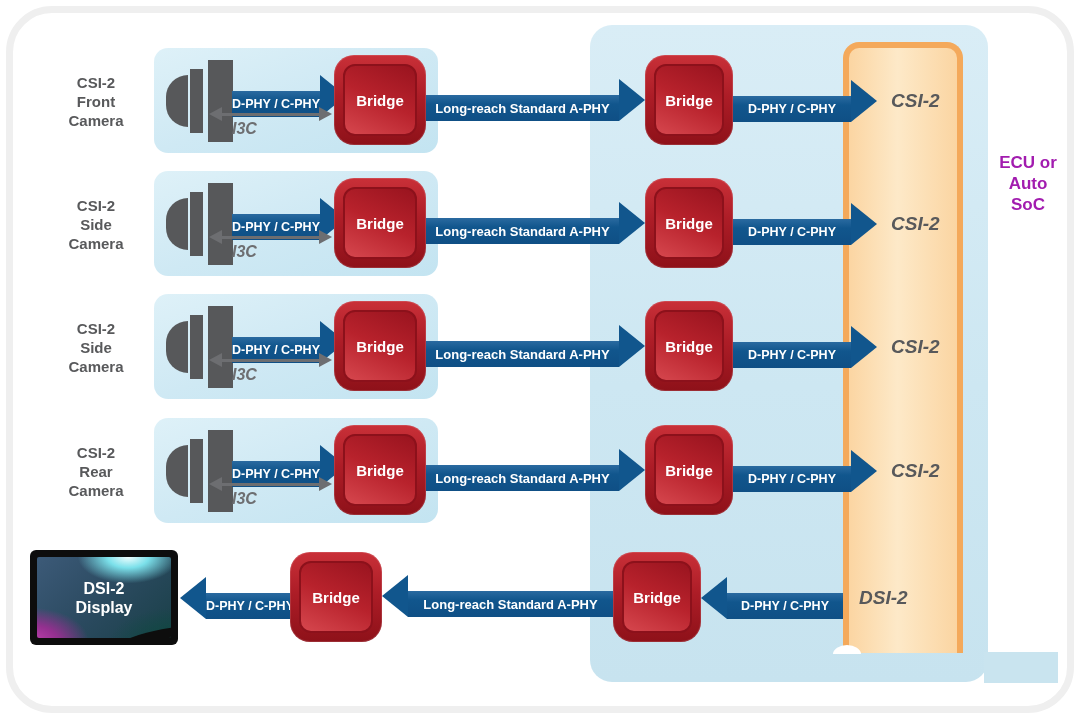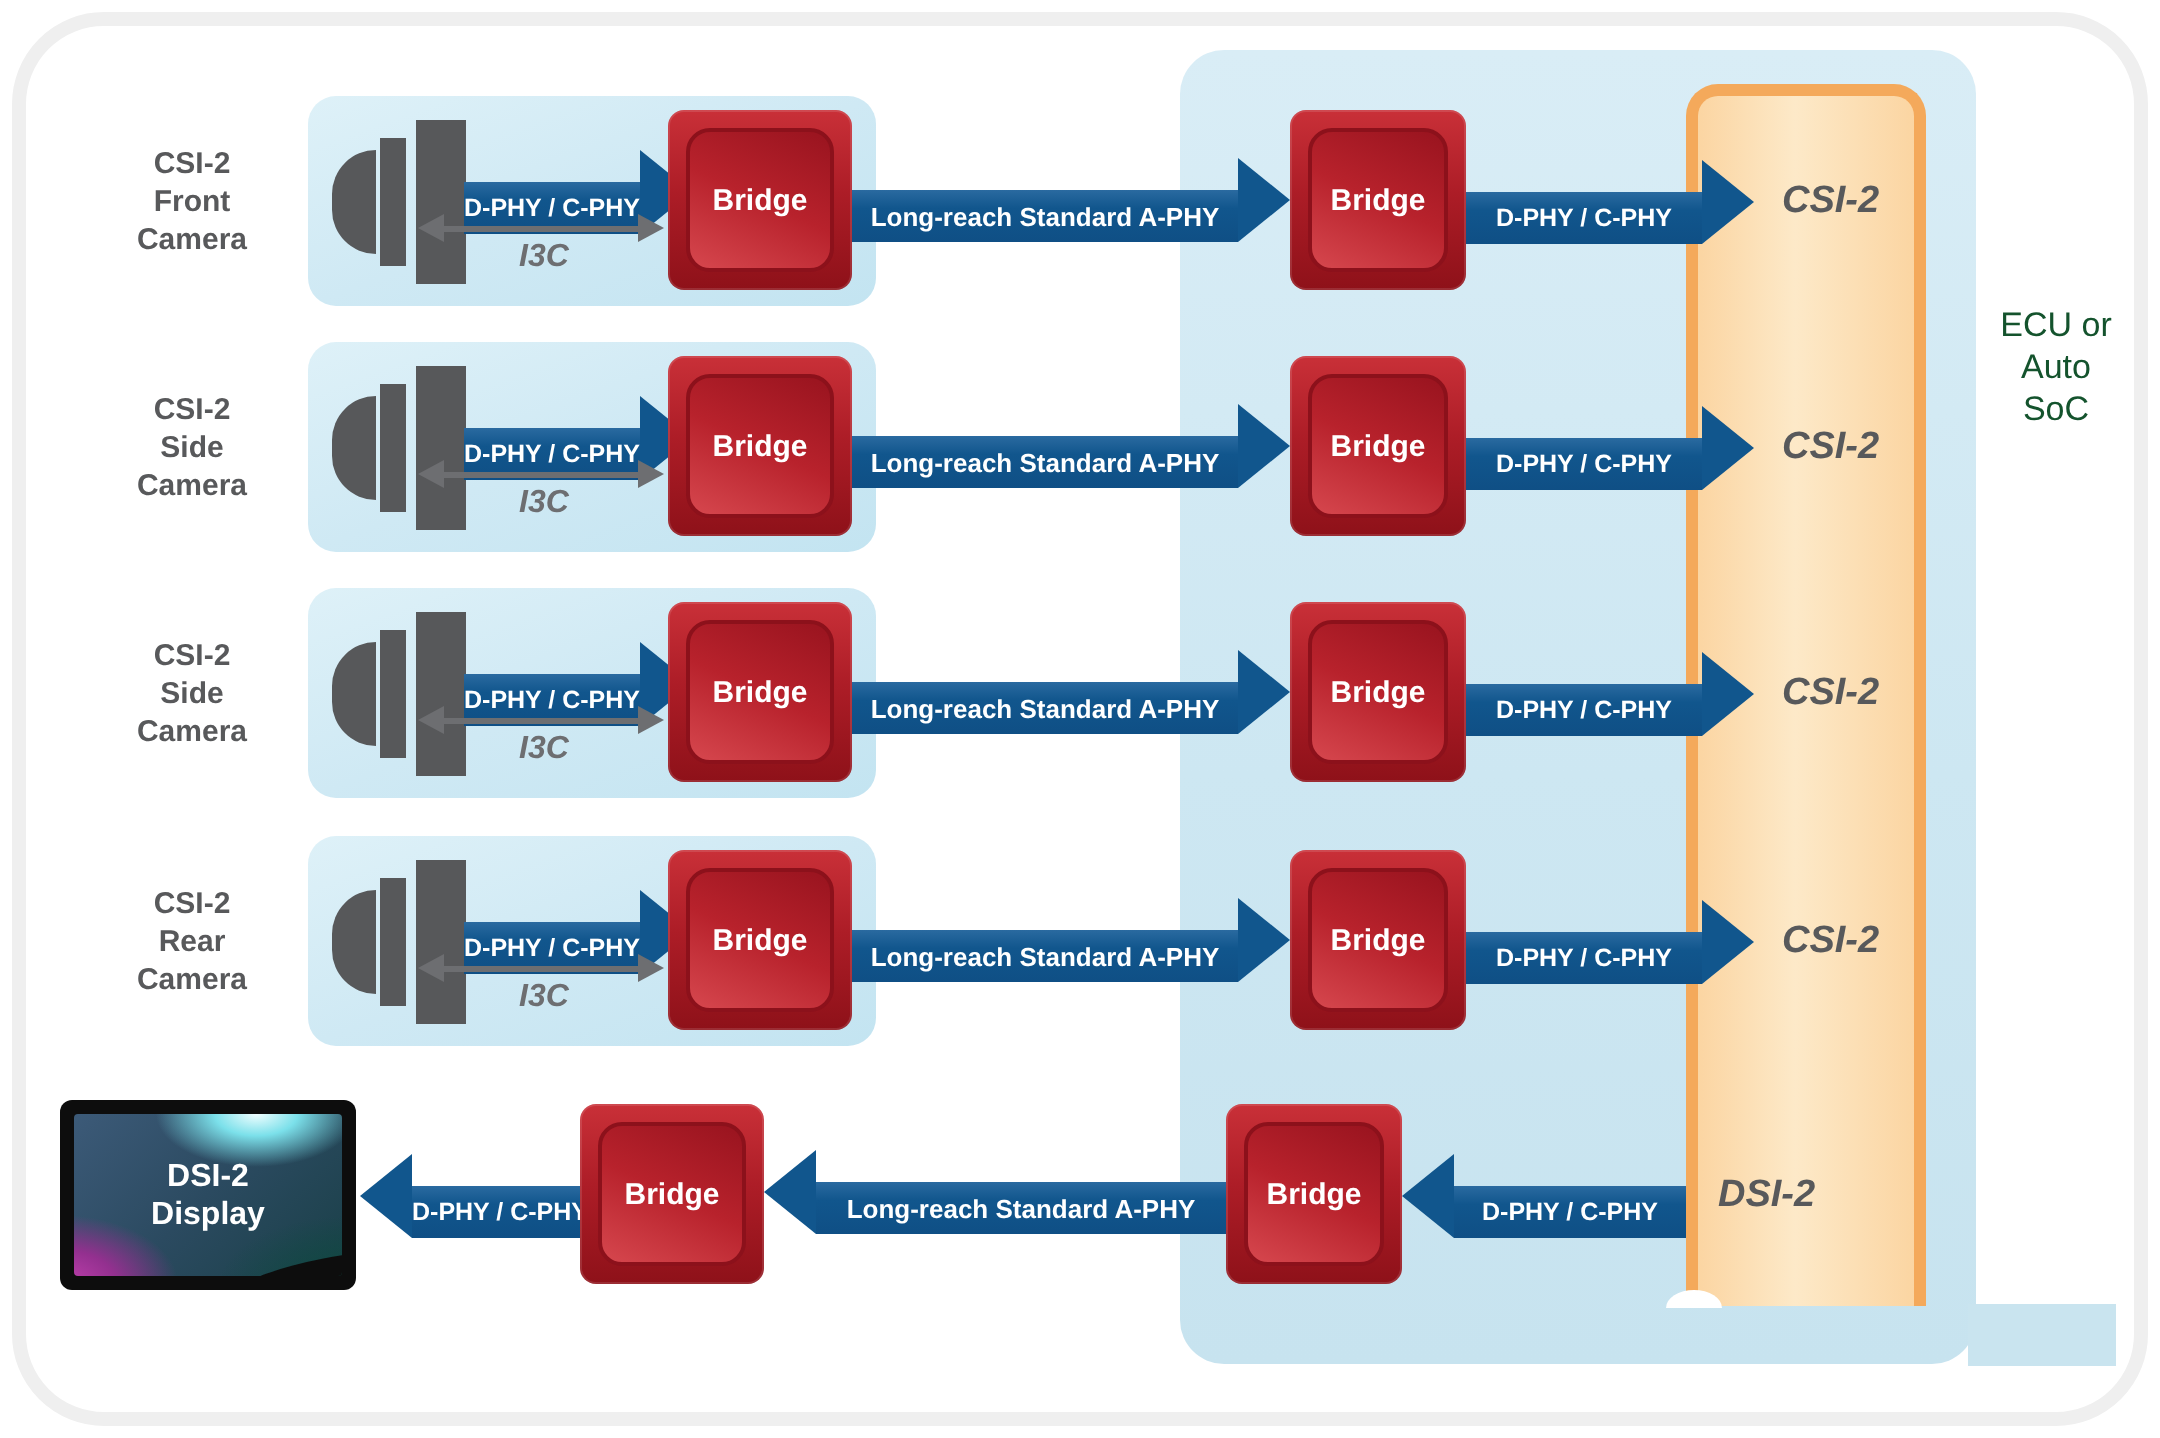--- a/index.html
+++ b/index.html
@@ -17,21 +17,21 @@
   .band { position:absolute; left:984px; top:652px; width:74px; height:31px; background:#c9e4ef; }
 
   
   .soc-column { position:absolute; left:843px; top:42px; width:120px; height:611px;
                 border:6px solid #f4a95b; border-bottom:none; border-radius:16px 16px 0 0;
                 background:linear-gradient(90deg,#fbd5a2 0%,#fde9c8 45%,#fbd5a2 100%); }
   .bump { position:absolute; left:833px; top:645px; width:28px; height:9px;
           background:#ffffff; border-radius:50% 50% 0 0 / 100% 100% 0 0; }
 
   .ecu-label { position:absolute; left:986px; top:152px; width:84px; text-align:center;
-               font-size:17px; font-weight:normal; color:#14532d; line-height:21px; white-space:pre-line; }
+               font-size:17px; font-weight:bold; color:#a21caf; line-height:21px; white-space:pre-line; }
 
   
   .row { position:absolute; left:0; width:1080px; height:105px;margin-left:32px; }
   .row0 { top:48px; } .row1 { top:171px; } .row2 { top:294px; } .row3 { top:418px; }
   .display-row { position:absolute; left:0; top:550px; width:924px; height:95px;padding-left:14px; }
 
   .row-label { position:absolute; left:12px; width:104px; top:50%; transform:translateY(-50%);
                text-align:center; font-size:15px; font-weight:bold; color:#58595b;
                line-height:19px; white-space:pre-line; }
 
@@ -61,25 +61,25 @@
   .long { left:394px; top:31px; width:219px; }
   .a2   { left:701px; top:32px; width:144px; }
 
   
   .i3c { position:absolute; left:177px; top:59px; width:123px; height:14px; display:flex; align-items:center; }
   .i3c .iline { flex:1; height:3px; background:#6d6e71; }
   .i3c .ihead-l { width:0; height:0; border-top:7px solid transparent; border-bottom:7px solid transparent;
                   border-right:13px solid #6d6e71; }
   .i3c .ihead-r { width:0; height:0; border-top:7px solid transparent; border-bottom:7px solid transparent;
                   border-left:13px solid #6d6e71; }
-  .i3c-label { position:absolute; left:200px; top:72px; width:80px; text-align:center;
+  .i3c-label { position:absolute; left:200px; top:72px; width:80px; text-align:left;
                font-size:16px; font-weight:bold; font-style:italic; color:#6d6e71; }
 
   
-  .bridge { position:absolute; width:92px; height:90px; border-radius:8px; padding:9px;
+  .bridge { position:absolute; width:92px; height:90px; border-radius:20px; padding:9px;
             background:linear-gradient(180deg,#c93038 0%,#ad1d27 45%,#8e1119 100%);
             box-shadow:inset 0 0 0 1px rgba(255,255,255,0.12); }
   .bridge-inner { width:100%; height:100%; border-radius:12px; border:2px solid #8c111b;
             background:linear-gradient(205deg,#9c1520 5%,#b8222c 50%,#d6474e 100%);
             display:flex; align-items:center; justify-content:center;
             color:#fff; font-weight:bold; font-size:15px; }
   .b1 { left:302px; top:7px; }
   .b2 { left:613px; top:7px; width:88px; }
   .b1d { left:290px; top:2px; }
   .b2d { left:613px; top:2px; width:88px; }

